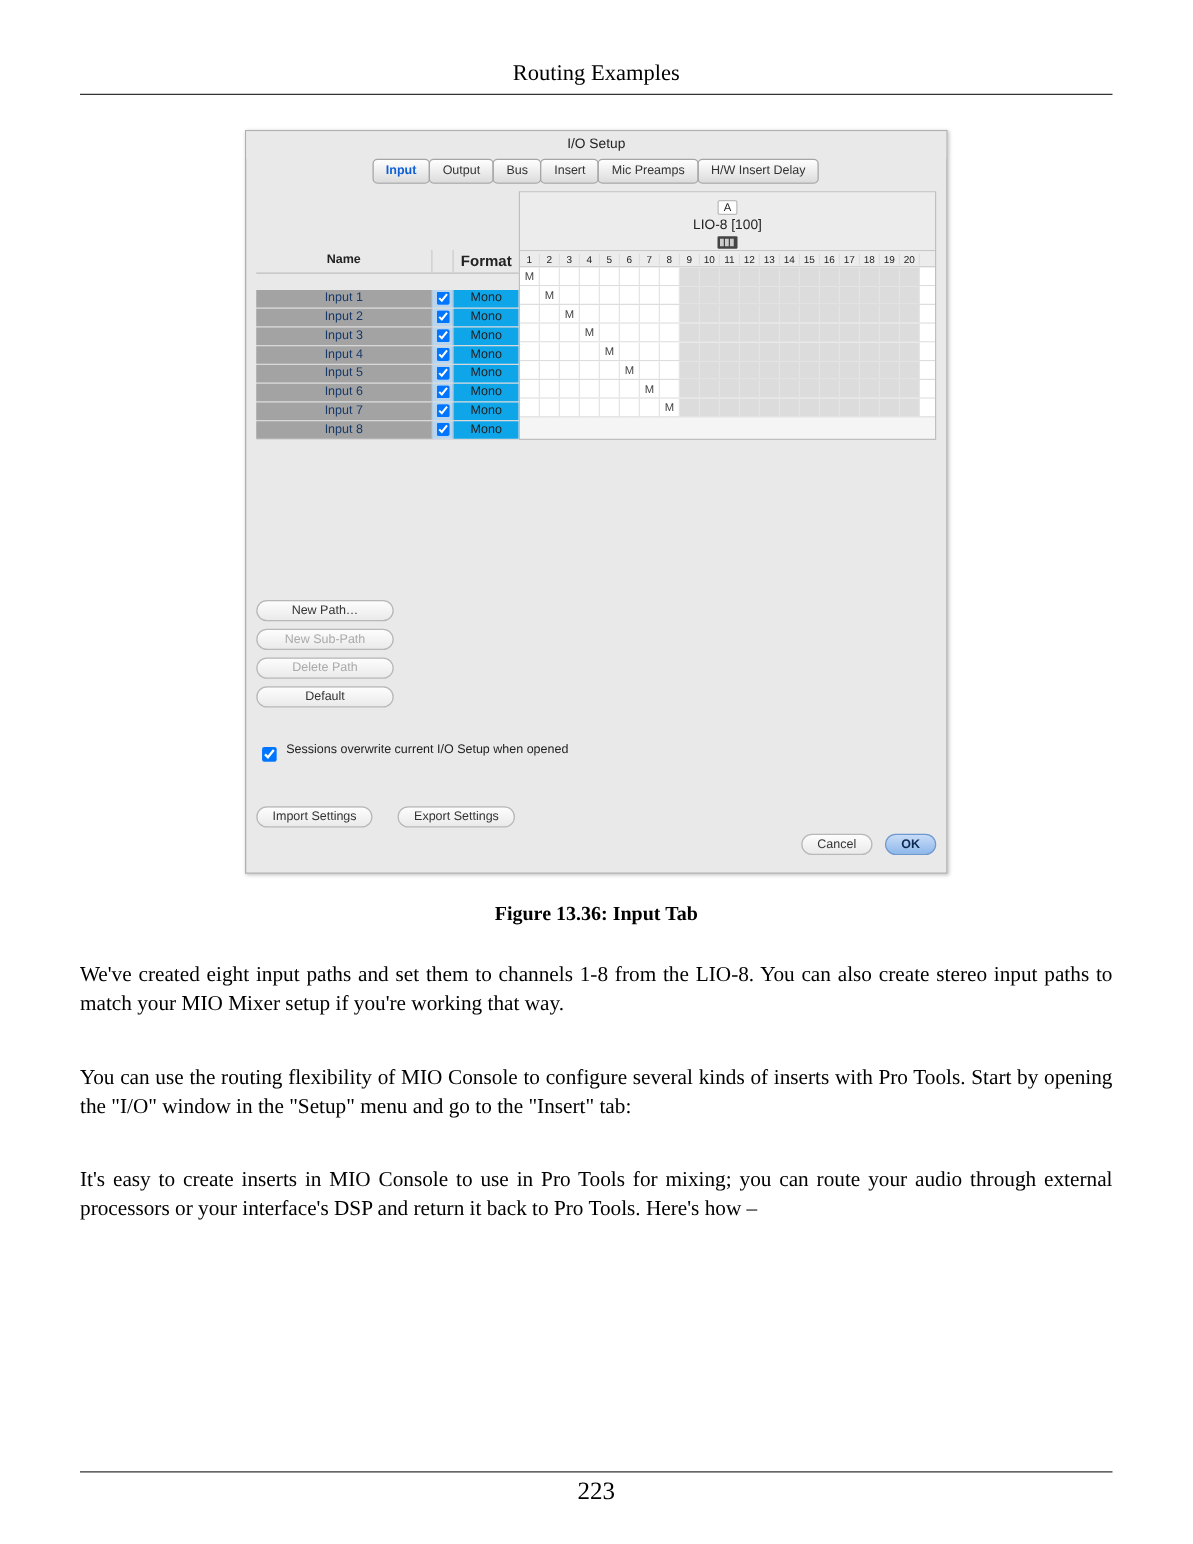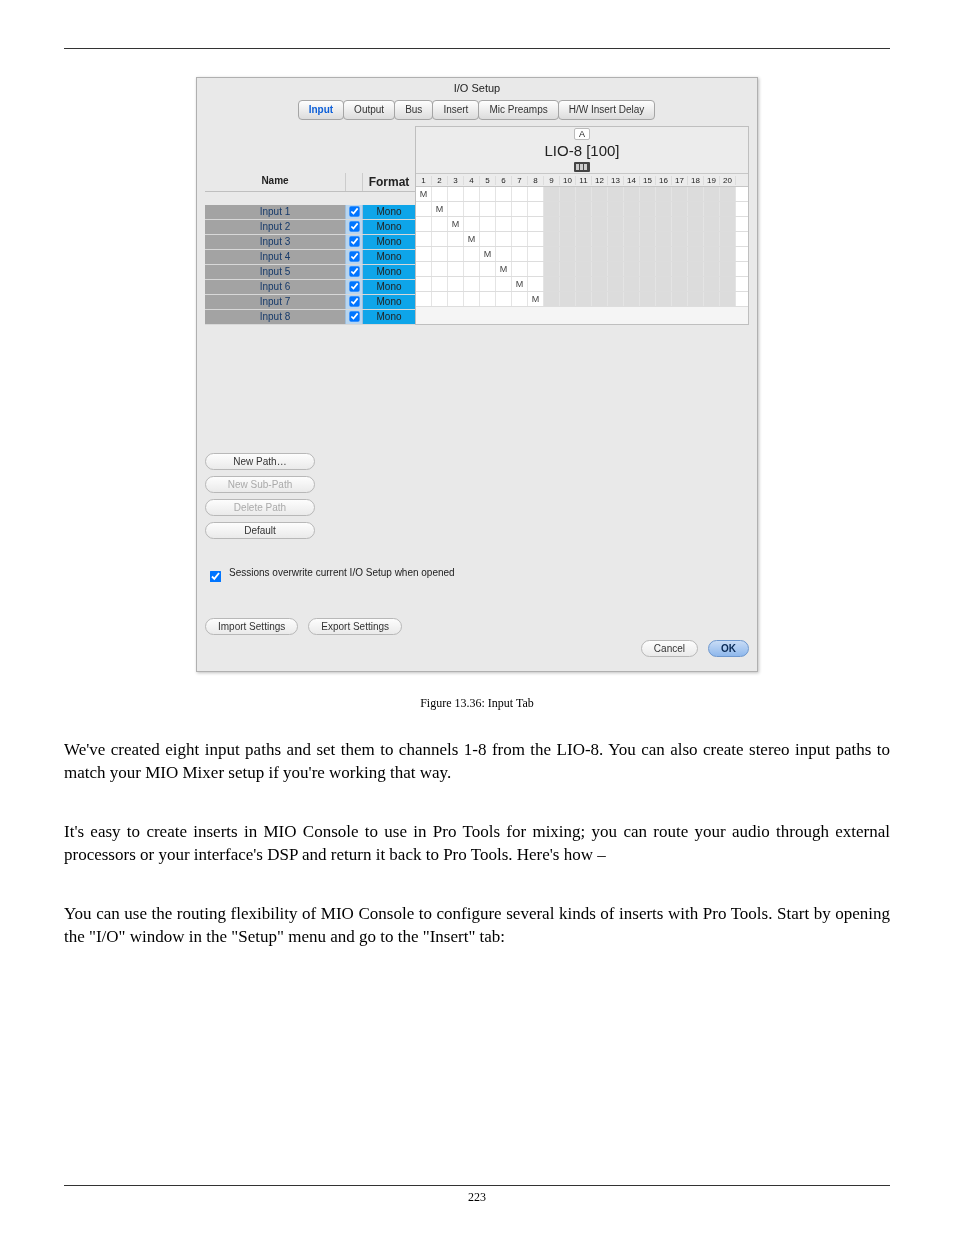--- a/index.html
+++ b/index.html
@@ -92,21 +92,21 @@
   }
   .device-a {
     font-size: 9px;
     background: #fff;
     border: 1px solid #bbb;
     padding: 0 4px;
     border-radius: 2px;
     margin-bottom: 2px;
   }
   .device-name {
-    font-size: 15px;
+    font-size: 11px;
     display: flex;
     align-items: center;
     gap: 2px;
     margin-bottom: 2px;
   }
   .device-icon svg { display:block; }
   .col-heads {
     display: flex;
     border-bottom: 1px solid #bfbfbf;
   }
@@ -220,64 +220,65 @@
     font-size: 10px;
     padding: 24px 0 10px 0;
   }
   .overwrite input { transform: scale(0.9); }
   .bottom-bar {
     display: flex;
     justify-content: space-between;
     align-items: center;
     padding-bottom: 6px;
   }
-  .bottom-left { display:flex; gap:10px; }
+  .bottom-left { display:flex; gap:20px; }
   .bottom-right { display:flex; gap:10px;margin-top:44px; }
   .mac-btn.wide { padding: 2px 12px; }
   .mac-btn.primary {
     background: linear-gradient(#c8dcf6,#8fb8ec);
     border-color: #6e98cf;
     color: #0a2a55;
     font-weight: 600;
   }
   
   .caption {
     text-align: center;
-    font-weight: 400;
-    font-size: 12px;
+    font-weight: 700;
+    font-size: 16px;
     margin: 24px 0 28px 0;
   }
   .body-para {
     font-size: 17px;
     line-height: 1.35;
     margin: 0 0 36px 0;
     text-align: justify;
   }
   .footer-line {
     border: none;
     border-top: 1px solid #333;
     margin: 0;
   }
   .page-num {
     text-align: center;
-    font-size: 12px;
+    font-size: 20px;
     padding-top: 4px;
   }
   .footer-area {
     position: absolute;
     left: 64px;
     right: 64px;
     bottom: 30px;
   }
 </style>
 </head>
 <body>
 
 <div class="page">
 
+  <div class="header">Routing Examples</div>
   <hr class="hr-top">
 
   <div class="figure-wrap">
     <div class="io-window">
       <div class="io-title">I/O Setup</div>
 
       <div class="tab-row" id="tab-row">
           <div class="tab active">Input</div>
           <div class="tab">Output</div>
           <div class="tab">Bus</div>
@@ -585,20 +586,20 @@
           </div>
         </div>
 
       </div>
     </div>
   </div>
 
   <div class="caption">Figure 13.36: Input Tab</div>
 
   <p class="body-para">We've created eight input paths and set them to channels 1-8 from the LIO-8. You can also create stereo input paths to match your MIO Mixer setup if you're working that way.</p>
+  <p class="body-para">You can use the routing flexibility of MIO Console to configure several kinds of inserts with Pro Tools. Start by opening the "I/O" window in the "Setup" menu and go to the "Insert" tab:</p>
   <p class="body-para">It's easy to create inserts in MIO Console to use in Pro Tools for mixing; you can route your audio through external processors or your interface's DSP and return it back to Pro Tools. Here's how –</p>
-  <p class="body-para">You can use the routing flexibility of MIO Console to configure several kinds of inserts with Pro Tools. Start by opening the "I/O" window in the "Setup" menu and go to the "Insert" tab:</p>
 
   <div class="footer-area">
     <hr class="footer-line">
     <div class="page-num">223</div>
   </div>
 </div>
 
 </body></html>

